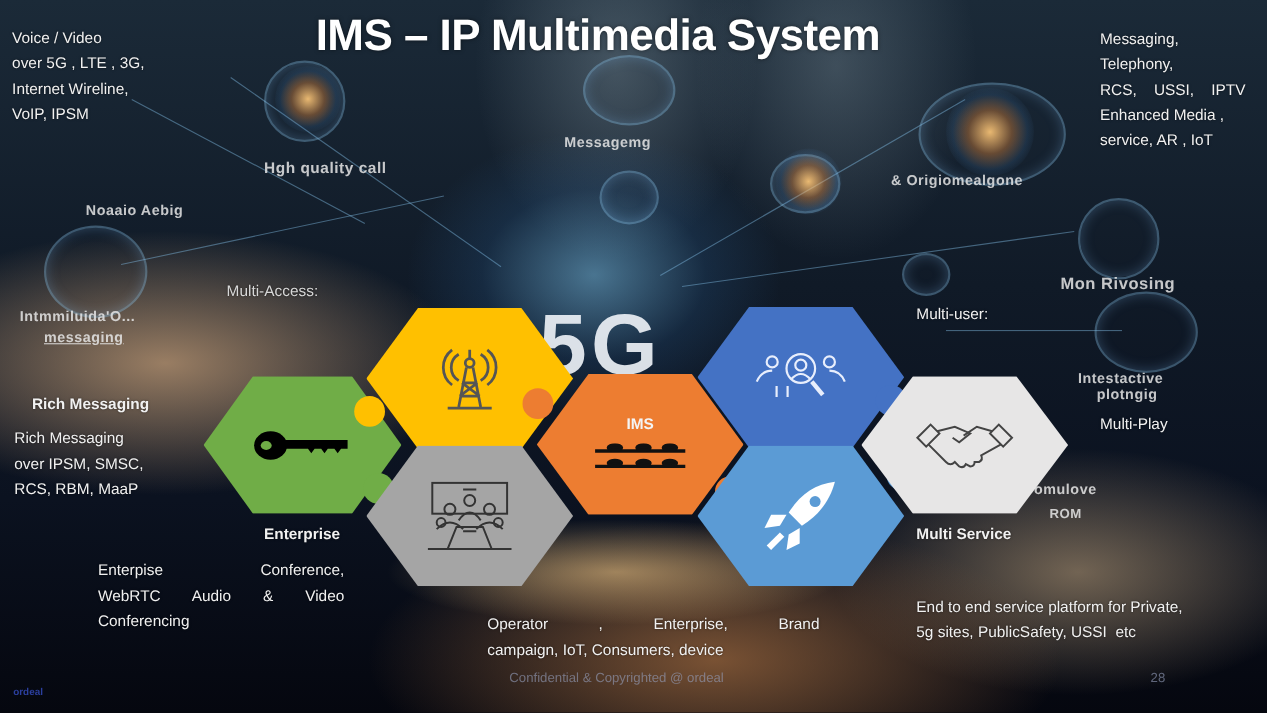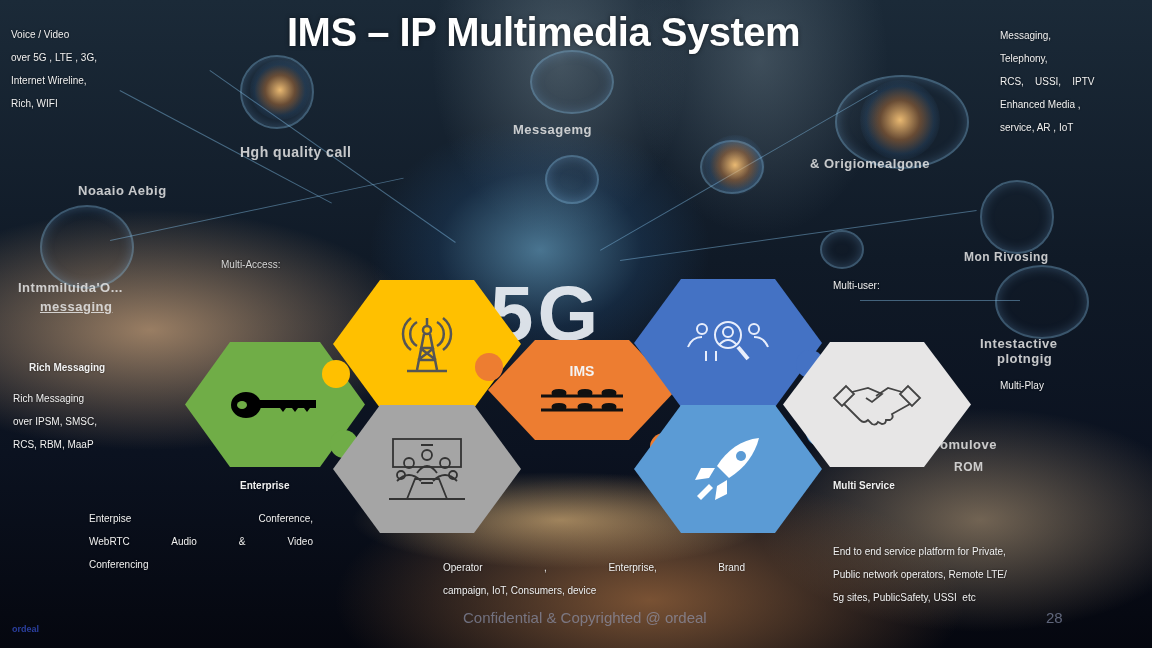--- a/index.html
+++ b/index.html
@@ -11,29 +11,29 @@
       radial-gradient(ellipse 360px 160px at 150px 330px, rgba(200,160,120,0.75), transparent 75%),
       radial-gradient(ellipse 420px 170px at 650px 600px, rgba(150,100,60,0.8), transparent 75%),
       radial-gradient(ellipse 280px 140px at 980px 520px, rgba(200,170,130,0.55), transparent 80%),
       radial-gradient(ellipse 160px 220px at 560px 60px, rgba(150,170,180,0.35), transparent 80%),
       radial-gradient(ellipse 160px 220px at 760px 60px, rgba(150,170,180,0.3), transparent 80%),
       linear-gradient(180deg,#1b2a38 0%, #101a27 40%, #0b1220 70%, #05070f 100%);
   }
   .glow{position:absolute;border-radius:50%;background:radial-gradient(circle, rgba(255,200,120,0.9) 0%, rgba(255,150,60,0.35) 35%, rgba(80,140,200,0.15) 60%, transparent 75%);}
   .node-ring{position:absolute;border-radius:50%;border:2px solid rgba(140,200,240,0.35);box-shadow:0 0 12px rgba(140,200,255,0.25) inset;}
   .line{position:absolute;height:1px;background:rgba(130,190,230,0.45);transform-origin:0 0;}
-  .txt{position:absolute;color:#f1f1f1;font-size:10px;line-height:23px;text-shadow:0 0 2px rgba(0,0,0,0.6);}
+  .txt{position:absolute;color:#f1f1f1;font-size:14px;line-height:23px;text-shadow:0 0 2px rgba(0,0,0,0.6);}
   .bg-label{position:absolute;color:rgba(230,230,230,0.85);font-size:13px;font-weight:bold;letter-spacing:0.5px;}
   .title{position:absolute;left:287px;top:10px;color:#ffffff;font-size:40px;font-weight:bold;letter-spacing:-0.5px;text-shadow:0 0 4px rgba(0,0,0,0.5);}
   .big5g{position:absolute;left:490px;top:268px;font-size:78px;font-weight:bold;color:rgba(235,240,245,0.92);letter-spacing:4px;}
   .hex{position:absolute;width:190px;height:130px;clip-path:polygon(25% 0,75% 0,100% 50%,75% 100%,25% 100%,0 50%);display:flex;align-items:center;justify-content:center;flex-direction:column;}
   .hex svg{display:block;}
   .blob{position:absolute;width:28px;height:28px;border-radius:50%;}
   .hex-label{color:#f4f4f4;font-size:14px;font-weight:bold;margin-bottom:10px;}
-  .footer{position:absolute;font-size:15px;color:rgba(150,160,190,0.6);}
+  .footer{position:absolute;font-size:12px;color:rgba(150,160,190,0.6);}
   .justify{text-align:justify;text-align-last:justify;}
 </style>
 </head>
 <body>
 
 <div class="slide">
 
   <div class="line" style="left:120px;top:90px;width:240px;transform:rotate(28deg);"></div>
   <div class="line" style="left:110px;top:240px;width:300px;transform:rotate(-12deg);"></div>
   <div class="line" style="left:210px;top:70px;width:300px;transform:rotate(35deg);"></div>
@@ -53,46 +53,46 @@
   <div class="node-ring" style="left:980px;top:180px;width:70px;height:70px;"></div>
   <div class="node-ring" style="left:995px;top:265px;width:90px;height:70px;"></div>
   <div class="node-ring" style="left:820px;top:230px;width:40px;height:35px;"></div>
 
   <div class="bg-label" style="left:240px;top:144px;font-size:14px;">Hgh quality call</div>
   <div class="bg-label" style="left:513px;top:122px;">Messagemg</div>
   <div class="bg-label" style="left:78px;top:183px;">Noaaio Aebig</div>
   <div class="bg-label" style="left:18px;top:280px;">Intmmiluida'O...</div>
   <div class="bg-label" style="left:40px;top:299px;text-decoration:underline;">messaging</div>
   <div class="bg-label" style="left:810px;top:156px;">&amp; Origiomealgone</div>
-  <div class="bg-label" style="left:964px;top:250px;font-size:12px;">Mon Rivosing</div>
+  <div class="bg-label" style="left:964px;top:250px;font-size:15px;">Mon Rivosing</div>
   <div class="bg-label" style="left:980px;top:336px;">Intestactive</div>
   <div class="bg-label" style="left:997px;top:351px;">plotngig</div>
   <div class="bg-label" style="left:940px;top:437px;">omulove</div>
   <div class="bg-label" style="left:954px;top:460px;font-size:12px;">ROM</div>
 
   <div class="big5g">5G</div>
 
   <div class="title">IMS – IP Multimedia System</div>
 
   <div class="txt" style="left:11px;top:23px;">
     <div>Voice / Video</div>
     <div>over 5G , LTE , 3G,</div>
     <div>Internet Wireline,</div>
-    <div>Rich, WIFI</div>
+    <div>VoIP, IPSM</div>
   </div>
 
   <div class="txt" style="left:1000px;top:24px;width:142px;">
     <div>Messaging,</div>
     <div>Telephony,</div>
     <div style="white-space:pre;">RCS,    USSI,    IPTV</div>
     <div>Enhanced Media ,</div>
     <div>service, AR , IoT</div>
   </div>
 
-  <div class="txt" style="left:221px;top:253px;color:#d8d8d8;">Multi-Access:</div>
+  <div class="txt" style="left:206px;top:253px;color:#d8d8d8;">Multi-Access:</div>
   <div class="txt" style="left:833px;top:274px;">Multi-user:</div>
   <div class="txt" style="left:1000px;top:374px;">Multi-Play</div>
   <div class="txt" style="left:833px;top:474px;font-weight:bold;">Multi Service</div>
 
   <div class="txt" style="left:29px;top:356px;font-weight:bold;">Rich Messaging</div>
   <div class="txt" style="left:13px;top:387px;">
     <div>Rich Messaging</div>
     <div>over IPSM, SMSC,</div>
     <div>RCS, RBM, MaaP</div>
   </div>
@@ -104,21 +104,20 @@
     <div>Conferencing</div>
   </div>
 
   <div class="txt" style="left:443px;top:556px;width:302px;">
     <div class="justify">Operator , Enterprise, Brand</div>
     <div>campaign, IoT, Consumers, device</div>
   </div>
 
   <div class="txt" style="left:833px;top:540px;">
     <div>End to end service platform for Private,</div>
-    <div>Public network operators, Remote LTE/</div>
     <div style="white-space:pre;">5g sites, PublicSafety, USSI  etc</div>
   </div>
 
   <div class="hex" style="left:185px;top:342px;width:180px;height:125px;background:#70AD47;">
     <svg width="90" height="36" viewBox="0 0 90 36">
       <ellipse cx="16" cy="18" rx="15" ry="13" fill="#000"></ellipse>
       <ellipse cx="12" cy="18" rx="5" ry="4" fill="#70AD47"></ellipse>
       <path d="M28 13 H86 V21 H80 L77 25 L74 21 H68 L65 25 L62 21 H56 L53 25 L50 21 H28 Z" fill="#000"></path>
     </svg>
   </div>
@@ -149,21 +148,21 @@
       <circle cx="58" cy="26" r="5"></circle>
         <path d="M46 44 Q58 32 70 44"></path>
       <circle cx="14" cy="38" r="4"></circle>
         <circle cx="66" cy="38" r="4"></circle>
       <path d="M20 62 L28 42 H52 L60 62 Z"></path>
         <line x1="34" y1="46" x2="46" y2="46"></line>
       <line x1="2" y1="62" x2="78" y2="62"></line>
     </svg>
   </div>
 
-  <div class="hex" style="left:488px;top:340px;width:188px;height:100px;background:#ED7D31;">
+  <div class="hex" style="left:488px;top:340px;width:188px;height:128px;background:#ED7D31;">
     <div class="hex-label">IMS</div>
     <svg width="90" height="28" viewBox="0 0 90 28" stroke="#111" stroke-width="3" fill="#111">
       <line x1="4" y1="7" x2="86" y2="7"></line>
         <line x1="4" y1="21" x2="86" y2="21"></line>
       <ellipse cx="22" cy="4" rx="6" ry="2.5"></ellipse>
         <ellipse cx="48" cy="4" rx="6" ry="2.5"></ellipse>
         <ellipse cx="72" cy="4" rx="6" ry="2.5"></ellipse>
       <ellipse cx="22" cy="18" rx="6" ry="2.5"></ellipse>
         <ellipse cx="48" cy="18" rx="6" ry="2.5"></ellipse>
         <ellipse cx="72" cy="18" rx="6" ry="2.5"></ellipse>

